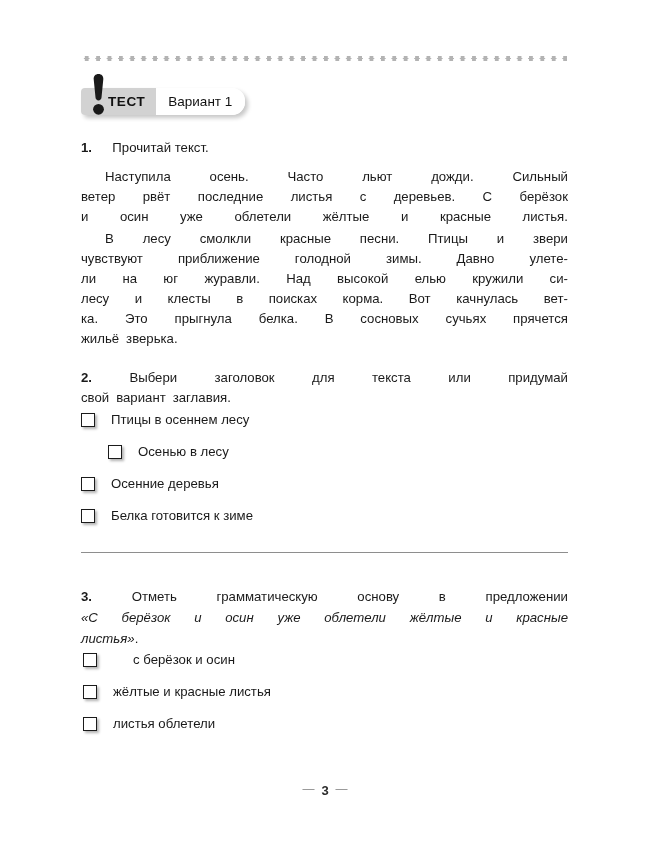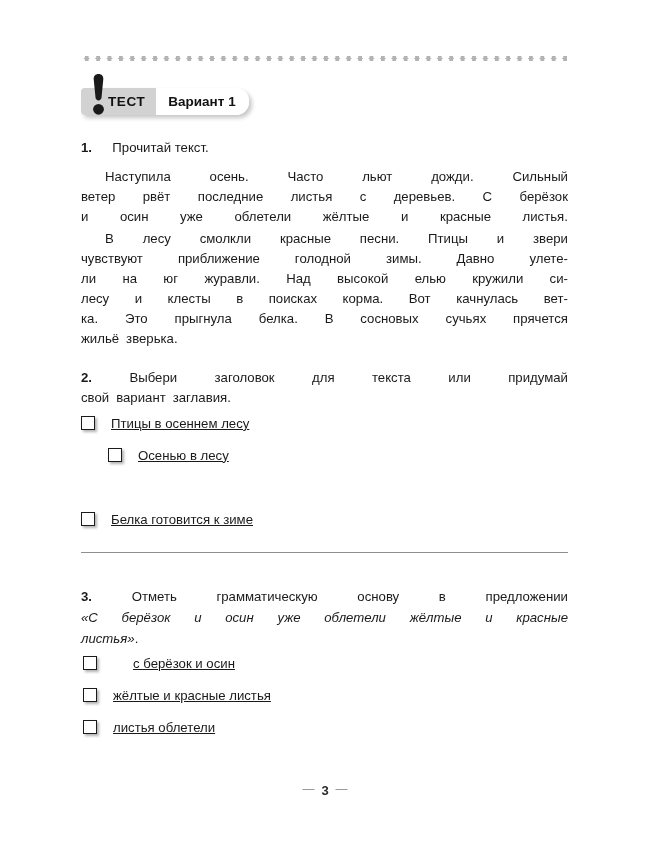--- a/index.html
+++ b/index.html
@@ -68,21 +68,21 @@
     line-height: 1;
   }
   .badge-right {
     background: #ffffff;
     display: flex;
     align-items: center;
     padding: 0 13px 0 12px;
   }
   .badge-right .badge-text {
     font-size: 13.5px;
-    font-weight: bold;
+    font-weight: normal;
     color: #111;
     line-height: 1;
     white-space: nowrap;
   }
 
   
   .excl-icon {
     position: absolute;
     left: 10px;
     top: 0px;
@@ -115,22 +115,21 @@
   }
   .just-line .w { display: inline-block; }
 
   .italic { font-style: italic; }
 
   
   .opt {
     position: absolute;
     height: 17px;
     display: flex;
-    align-items: flex-end;
-    text-decoration: underline;
+    align-items: flex-start;
   }
   .checkbox {
     width: 14px;
     height: 14px;
     border: 1.7px solid #1b1b1b;
     background: #fff;
     box-sizing: border-box;
     box-shadow: 2px 2px 2.5px rgba(0,0,0,0.30);
     flex: 0 0 auto;
   }
@@ -300,20 +299,24 @@
   </div>
 
   <div class="opt" style="left:81px; top:413px;">
     <span class="checkbox"></span>
     <span class="opt-label">Птицы в осеннем лесу</span>
   </div>
   <div class="opt" style="left:81px; top:445px;padding-left:27px;">
     <span class="checkbox"></span>
     <span class="opt-label">Осенью в лесу</span>
   </div>
+  <div class="opt" style="left:81px; top:477px;">
+    <span class="checkbox"></span>
+    <span class="opt-label">Осенние деревья</span>
+  </div>
   <div class="opt" style="left:81px; top:509px;">
     <span class="checkbox"></span>
     <span class="opt-label">Белка готовится к зиме</span>
   </div>
 
   <div class="divider"></div>
 
   <div class="just-line spread" style="left:81px; top:590px; width:487px;">
     <span class="qnum w">3.</span>
     <span class="w">Отметь</span>

